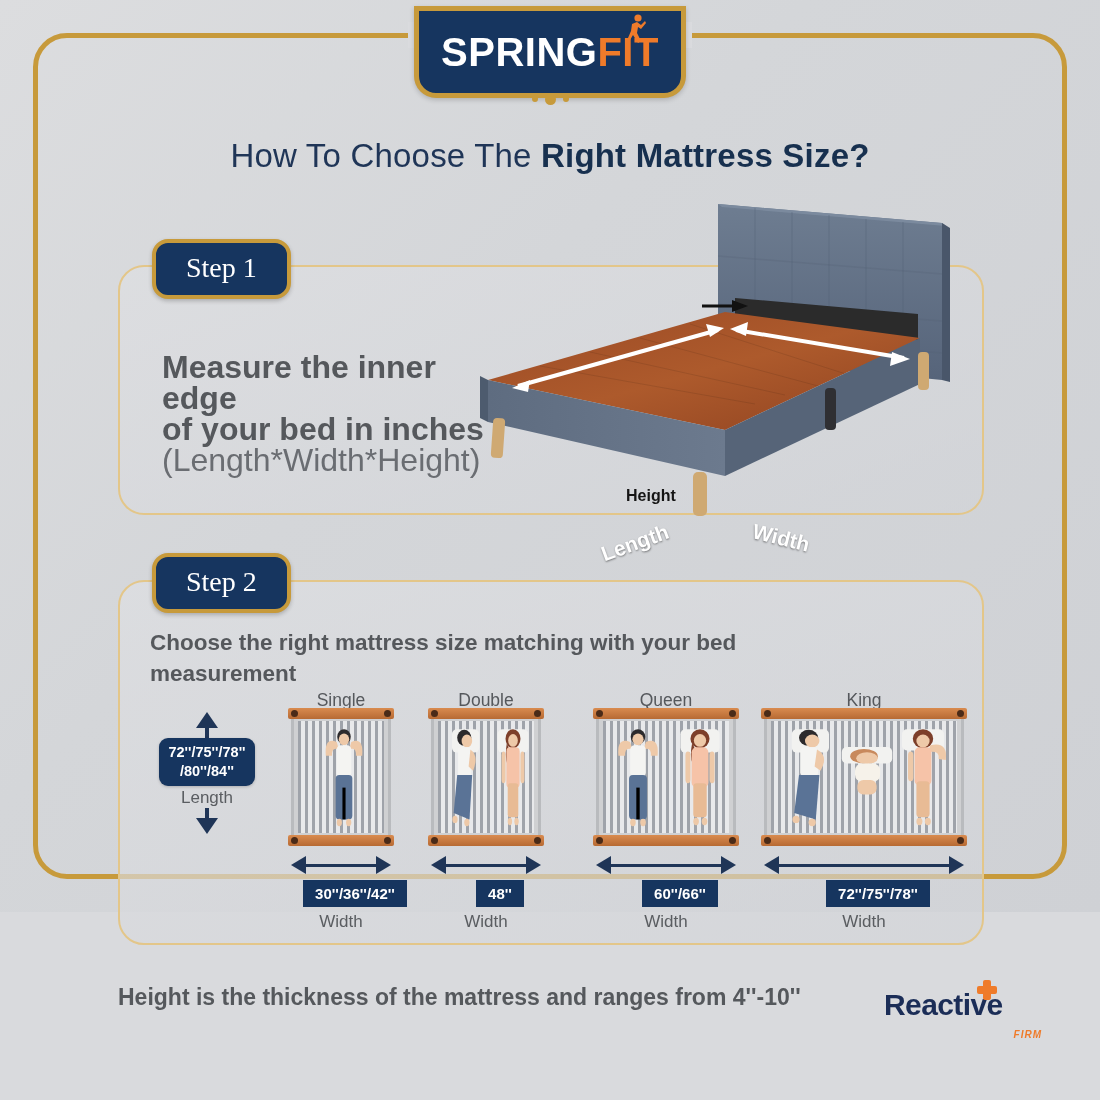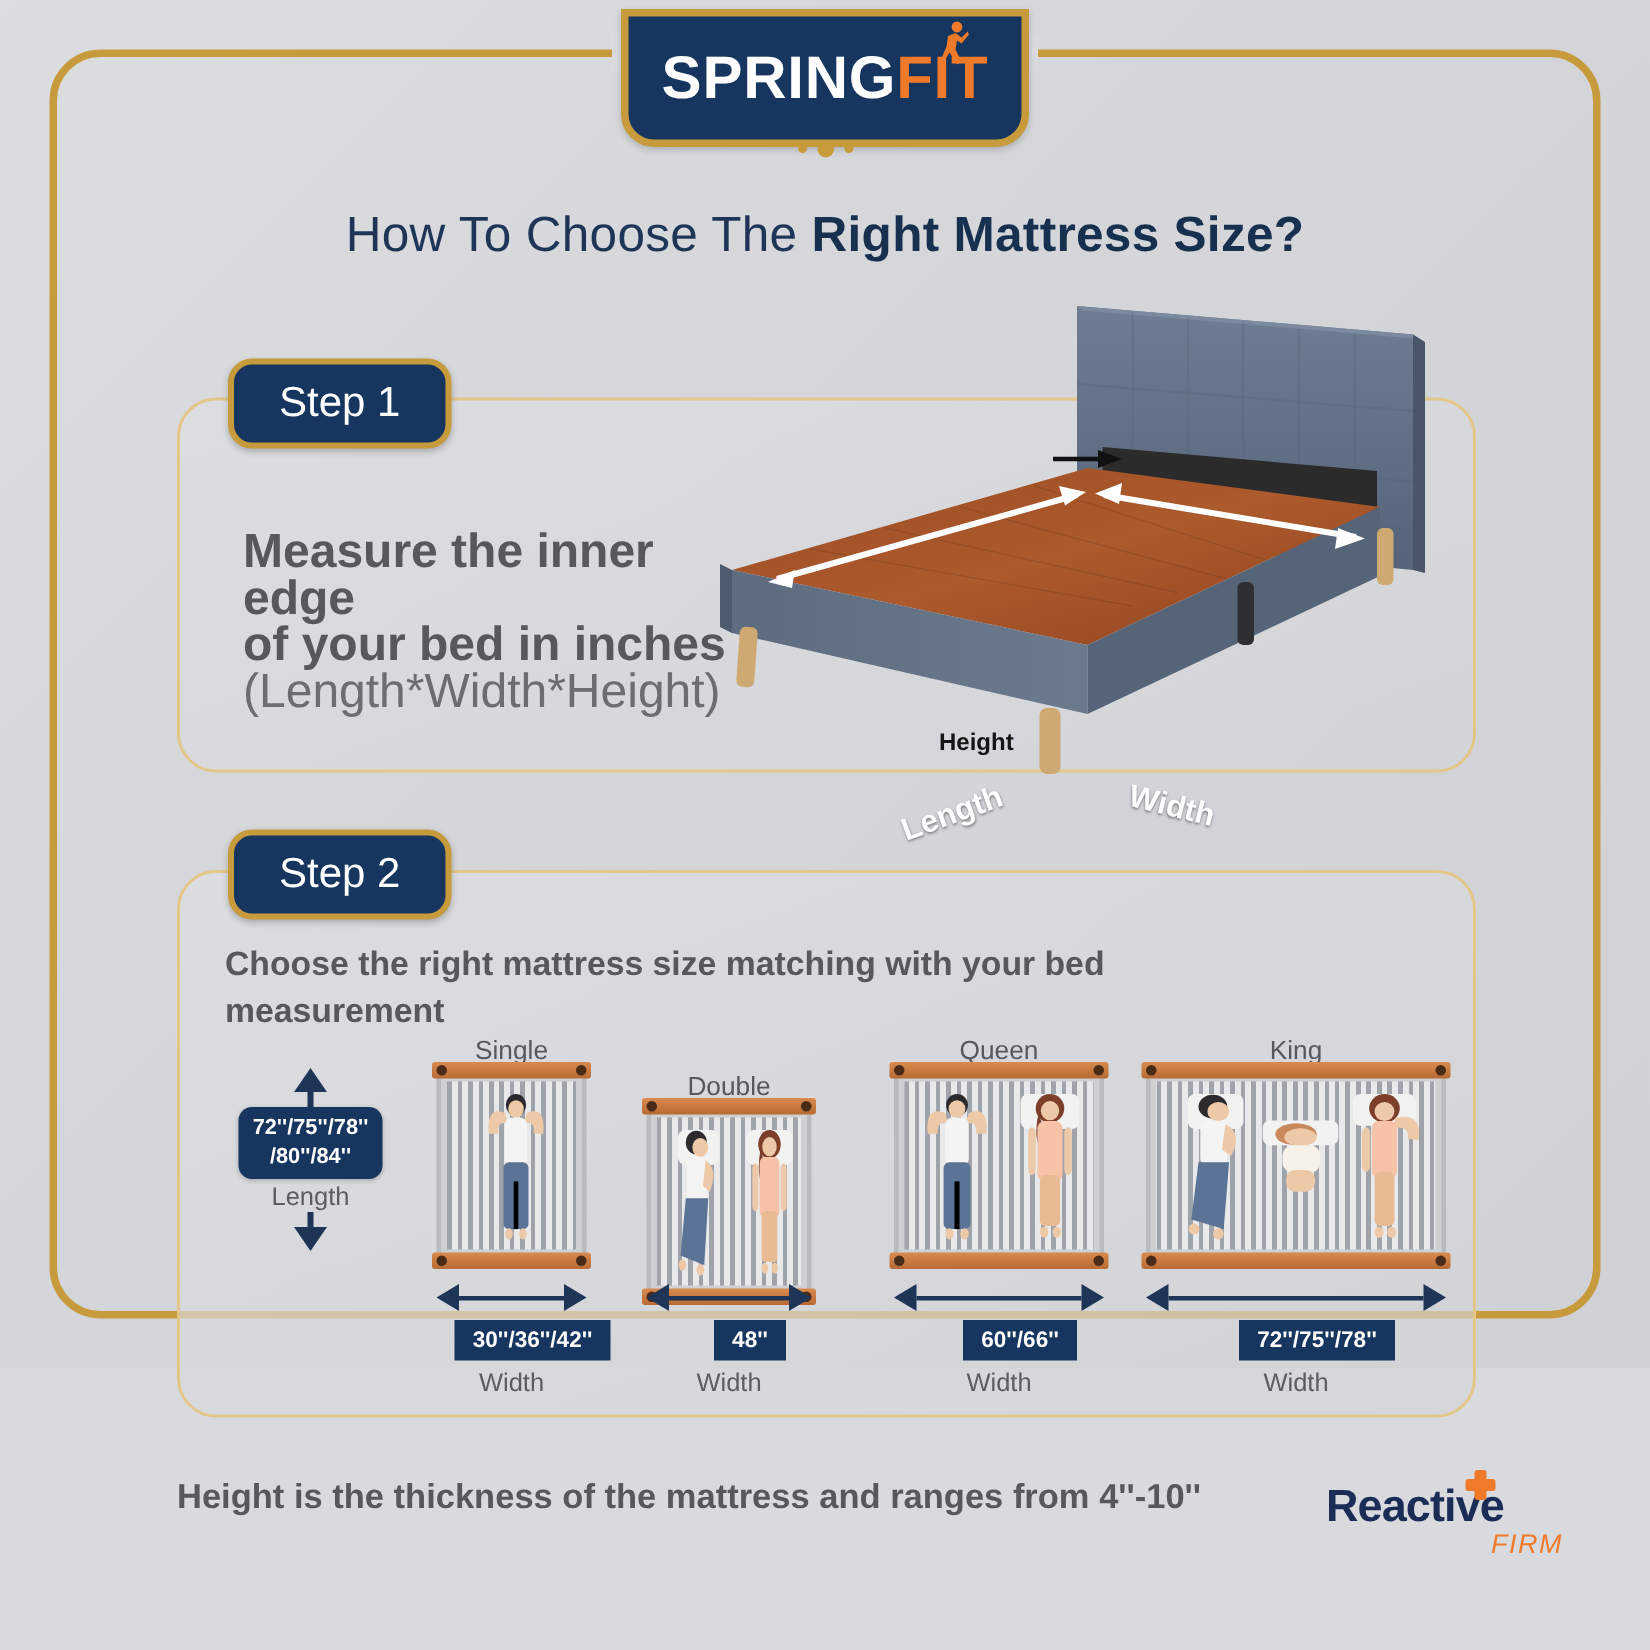--- a/index.html
+++ b/index.html
@@ -77,20 +77,21 @@
 
   .step-badge {
     position: absolute;
     background: #16355f;
     border: 4px solid #c79a3b;
     border-radius: 16px;
     color: #fff; font-size: 28px;
     padding: 9px 30px 11px 30px;
     z-index: 5;
     box-shadow: 0 2px 4px rgba(0,0,0,.22);
+    font-family: Liberation Serif, serif;
   }
   #badge1 { left: 152px; top: 239px; }
   #badge2 { left: 152px; top: 553px; }
 
   .step1-text {
     position: absolute; left: 150px; top: 352px; width: 330px;
     color: #55585c; font-size: 32px; line-height: 31px; font-weight: bold; margin-left: 12px;
   }
   .step1-sub { font-weight: normal; color: #6a6d72; }
 
@@ -174,22 +175,22 @@
     color: #55585c; font-size: 23px; font-weight: bold;
   }
   .reactive {
     position: absolute; left: 884px; top: 990px; width: 160px; height: 52px;
   }
   .react-word {
     font-size: 30px; font-weight: bold; color: #1b2d57; letter-spacing: -.6px;
     position: relative; line-height: 30px;
   }
   .react-firm {
-    position: absolute; right: 2px; top: 29px;
-    font-size: 18px; font-weight: normal; font-style: italic; color: #ef7b2a;
+    position: absolute; right: 2px; top: 39px;
+    font-size: 10px; font-weight: bold; font-style: italic; color: #ef7b2a;
     letter-spacing: 1px;
   }
   .cross { position: absolute; left: 93px; top: -10px; width: 20px; height: 20px; }
   .cross::before, .cross::after {
     content:""; position: absolute; background: #ef7b2a;
   }
   .cross::before { left: 6px; top: 0; width: 8px; height: 20px; border-radius: 2px; }
   .cross::after  { left: 0; top: 6px; width: 20px; height: 8px; border-radius: 2px; }
 </style>
 </head>
@@ -352,21 +353,21 @@
       </div>
       <div class="width-row" style="left: 291px; top: 856px; width: 100px;">
         <div class="arrow-h" style="width:100px">
           <div class="hl"></div>
           <div class="stem"></div>
           <div class="hr"></div>
         </div>
         <div class="w-badge">30''/36''/42''</div>
         <div class="w-word">Width</div>
       </div>
-      <div class="mat-col" style="left: 431px; top: 690px; width: 110px; margin-top: 24px;">
+      <div class="mat-col" style="left: 431px; top: 690px; width: 110px;">
         <div class="mat-title">Double</div>
         <div class="mattress" style="width: 110px; height: 120px;">
           <div class="rail top">
             <i class="l"></i>
             <i class="r"></i>
           </div>
           <div class="ticking"></div>
           <div class="rail bot">
             <i class="l"></i>
             <i class="r"></i>

